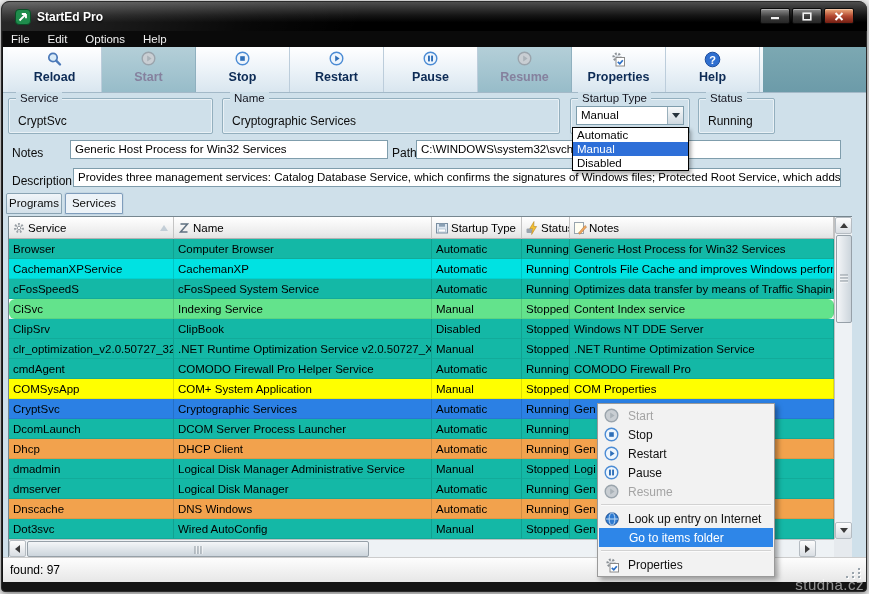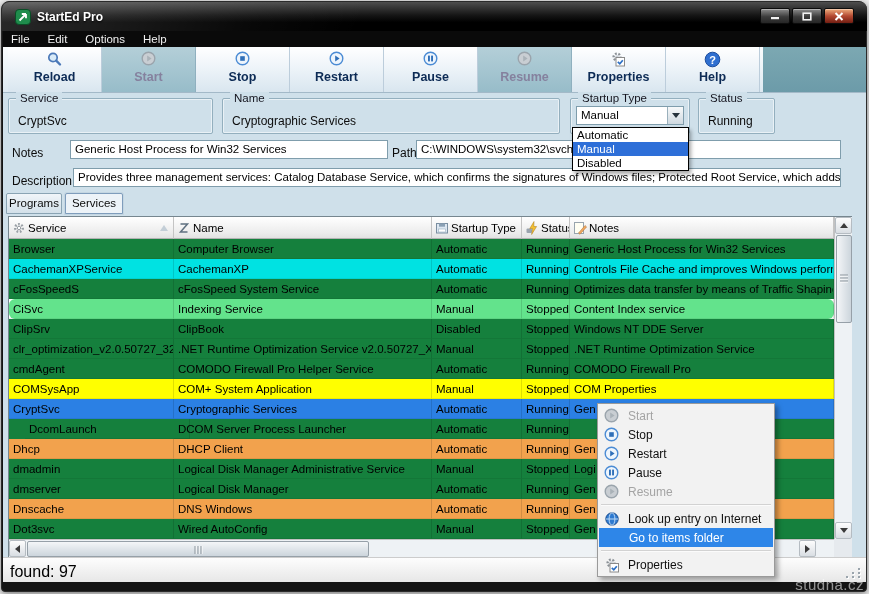--- a/index.html
+++ b/index.html
@@ -65,21 +65,21 @@
 
   
   .listview{position:absolute;left:8px;top:216px;width:844px;height:341px;background:#fff;border:1px solid #76868f;z-index:10;}
   .hcell{position:absolute;top:0;height:22px;background:linear-gradient(180deg,#ffffff,#ececec 75%,#e2e2e2);
     border-right:1px solid #c4c4c4;border-bottom:1px solid #b2b2b2;font-size:11.5px;color:#000;
     display:flex;align-items:center;padding-left:3px;gap:2px;overflow:hidden;}
   .hicon{width:14px;height:14px;flex:0 0 14px;}
   .sort-asc{position:absolute;right:5px;top:8px;width:0;height:0;border-left:4px solid transparent;
     border-right:4px solid transparent;border-bottom:6px solid #c3ced7;}
   .lv-row{position:absolute;left:0;width:825px;height:20px;}
-  .hl-none{background:#15803d;}
+  .hl-none{background:#14b8a6;}
   .hl-cyan{background:#00e2e2;}
   .hl-green{background:#63e38c;border-radius:6px;}
   .hl-yellow{background:#ffff00;}
   .hl-orange{background:#f2a24d;}
   .hl-selected{background:#2b80e4;}
   .cell{position:absolute;top:0;height:20px;line-height:20px;font-size:11.5px;color:#000;padding-left:4px;
     border-right:1px solid rgba(0,0,0,.12);border-bottom:1px solid rgba(0,0,0,.07);overflow:hidden;white-space:nowrap;}
 
   
   .vscroll{position:absolute;left:825px;top:0;width:18px;height:322px;background:#eef2f5;border-left:1px solid #c2c2c2;}
@@ -96,21 +96,21 @@
   .hthumb{position:absolute;left:18px;top:1px;width:342px;height:16px;border:1px solid #96a0a8;border-radius:2px;
     background:linear-gradient(180deg,#f4f6f8,#ccd5dc);}
   .grip-h{position:absolute;left:50%;top:4px;transform:translateX(-50%);display:flex;gap:2px;}
   .grip-h i{display:block;width:1px;height:8px;background:#8b959d;box-shadow:1px 0 0 #fff;}
   .grip-v{position:absolute;top:50%;left:3px;transform:translateY(-50%);}
   .grip-v i{display:block;width:8px;height:1px;background:#8b959d;box-shadow:0 1px 0 #fff;margin-bottom:2px;}
 
   
   .statusbar{position:absolute;left:3px;top:557px;width:863px;height:25px;
     background:linear-gradient(180deg,#fdfdfd,#e7e7e7);border-top:1px solid #cccccc;}
-  .status-text{position:absolute;left:7px;top:5px;font-size:16px;color:#000;}
+  .status-text{position:absolute;left:7px;top:5px;font-size:12px;color:#000;}
   .resize-grip{position:absolute;right:6px;bottom:4px;width:14px;height:13px;}
   .resize-grip i{position:absolute;width:2px;height:2px;background:#9aa4ac;box-shadow:1px 1px 0 #fff;}
 
   
   .ctxmenu{position:absolute;left:597px;top:403px;width:178px;background:#f2f2f2;border:1px solid #9a9a9a;
     box-shadow:3px 3px 5px rgba(0,0,0,.35);z-index:60;padding:2px 0;}
   .mi{position:relative;height:19px;display:flex;align-items:center;font-size:12px;color:#101010;padding-left:6px;gap:8px;white-space:nowrap;}
   .mi .micon{width:16px;height:16px;flex:0 0 16px;}
   .mi.disabled{color:#a4a4a4;}
   .mi.selected{background:#2e86e8;color:#fff;margin:0 1px;}
@@ -362,21 +362,21 @@
           <div class="cell" style="left: 561px; width: 264px;">COM Properties</div>
         </div>
         <div class="lv-row hl-selected" style="top: 182px;">
           <div class="cell" style="left: 0px; width: 165px;">CryptSvc</div>
           <div class="cell" style="left: 165px; width: 258px;">Cryptographic Services</div>
           <div class="cell" style="left: 423px; width: 90px;">Automatic</div>
           <div class="cell" style="left: 513px; width: 48px;">Running</div>
           <div class="cell" style="left: 561px; width: 264px;">Gen</div>
         </div>
         <div class="lv-row hl-none" style="top: 202px;">
-          <div class="cell" style="left: 16px; width: 165px;">DcomLaunch</div>
+          <div class="cell" style="left: 0px; width: 165px;">DcomLaunch</div>
           <div class="cell" style="left: 165px; width: 258px;">DCOM Server Process Launcher</div>
           <div class="cell" style="left: 423px; width: 90px;">Automatic</div>
           <div class="cell" style="left: 513px; width: 48px;">Running</div>
           <div class="cell" style="left: 561px; width: 264px;"></div>
         </div>
         <div class="lv-row hl-orange" style="top: 222px;">
           <div class="cell" style="left: 0px; width: 165px;">Dhcp</div>
           <div class="cell" style="left: 165px; width: 258px;">DHCP Client</div>
           <div class="cell" style="left: 423px; width: 90px;">Automatic</div>
           <div class="cell" style="left: 513px; width: 48px;">Running</div>

